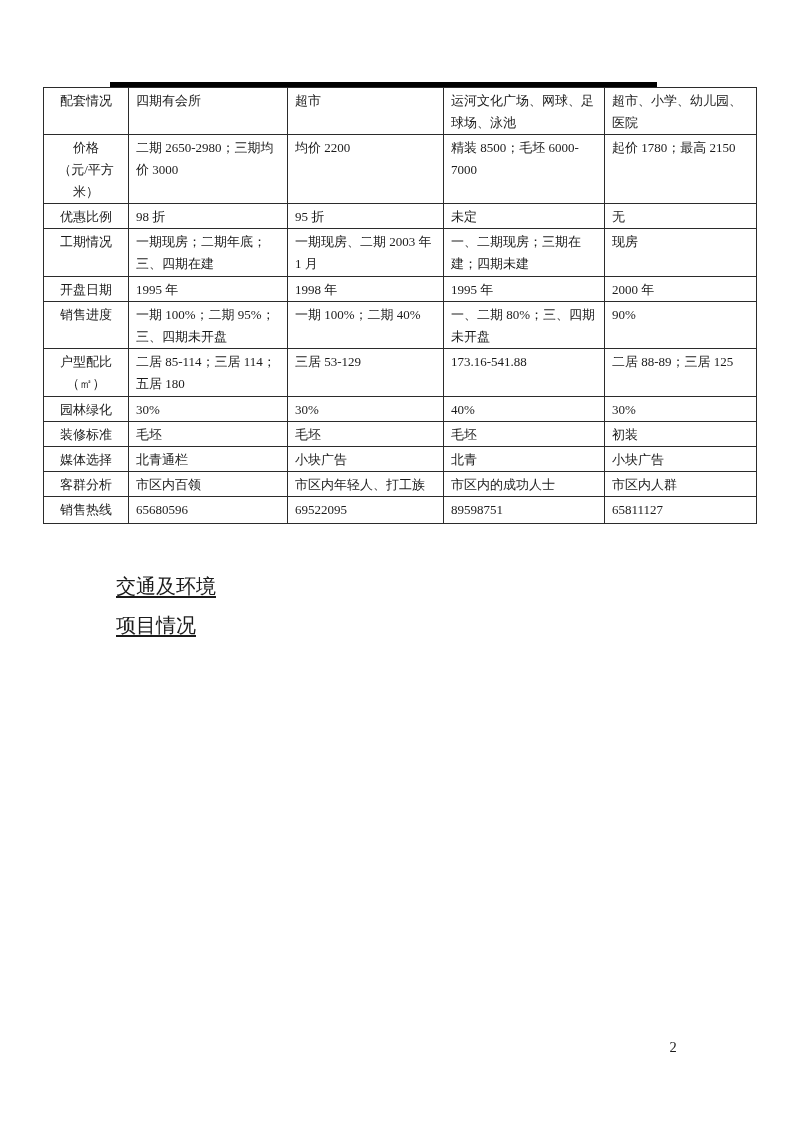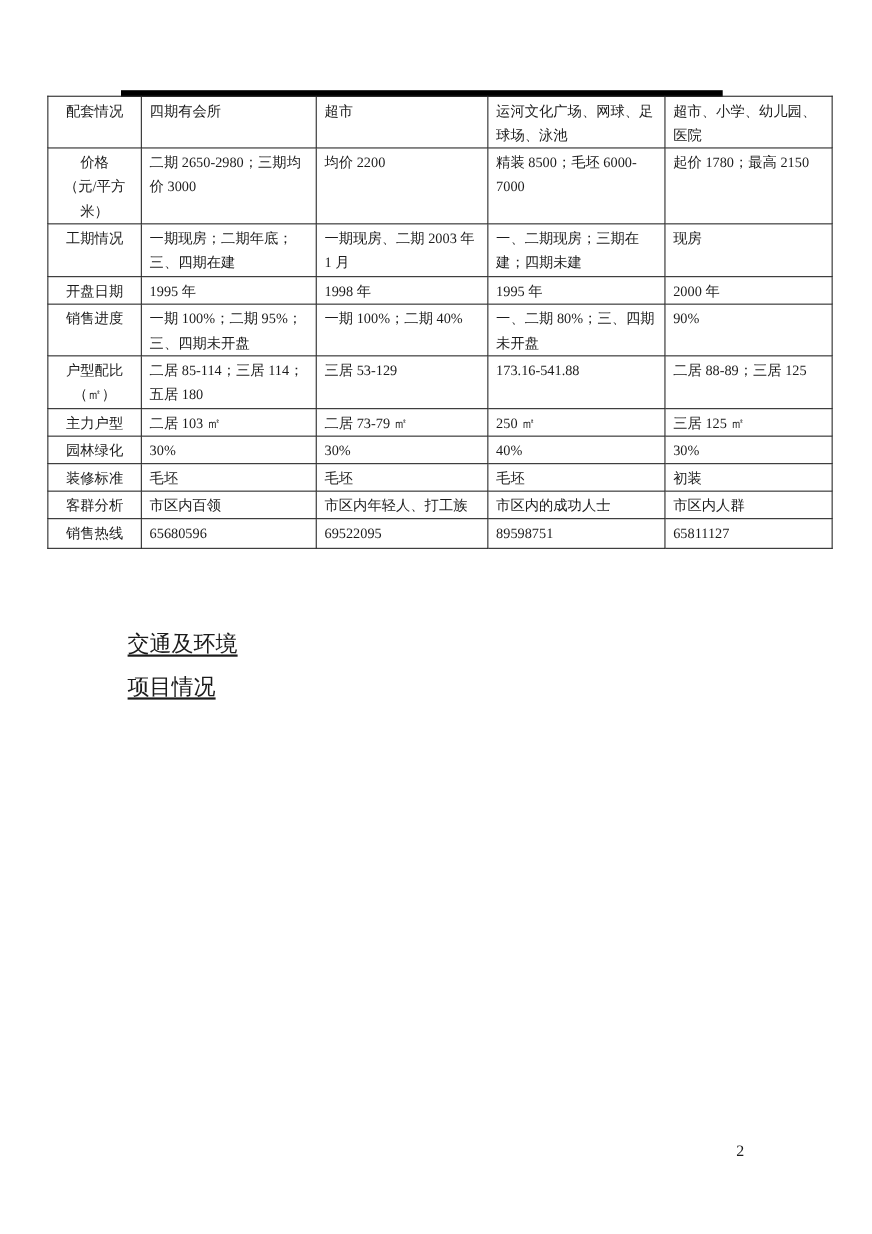--- a/index.html
+++ b/index.html
@@ -76,20 +76,27 @@
           <td>超市、小学、幼儿园、医院</td>
         </tr>
         <tr class="r1">
           <td class="rh">价格
 （元/平方米）</td>
           <td>二期 2650-2980；三期均价 3000</td>
           <td>均价 2200</td>
           <td>精装 8500；毛坯 6000-7000</td>
           <td>起价 1780；最高 2150</td>
         </tr>
+        <tr class="r2">
+          <td class="rh">优惠比例</td>
+          <td>98 折</td>
+          <td>95 折</td>
+          <td>未定</td>
+          <td>无</td>
+        </tr>
         <tr class="r3">
           <td class="rh">工期情况</td>
           <td>一期现房；二期年底；三、四期在建</td>
           <td>一期现房、二期 2003 年 1 月</td>
           <td>一、二期现房；三期在建；四期未建</td>
           <td>现房</td>
         </tr>
         <tr class="r4">
           <td class="rh">开盘日期</td>
           <td>1995 年</td>
@@ -104,40 +111,40 @@
           <td>一、二期 80%；三、四期未开盘</td>
           <td>90%</td>
         </tr>
         <tr class="r7">
           <td class="rh">户型配比（㎡）</td>
           <td>二居 85-114；三居 114；五居 180</td>
           <td>三居 53-129</td>
           <td>173.16-541.88</td>
           <td>二居 88-89；三居 125</td>
         </tr>
-        <tr class="r8">
-          <td class="rh">主力户型</td>
-          <td>二居 103 ㎡</td>
-          <td>二居 73-79 ㎡</td>
-          <td>250 ㎡</td>
-          <td>三居 125 ㎡</td>
-        </tr>
         <tr class="r9">
           <td class="rh">园林绿化</td>
           <td>30%</td>
           <td>30%</td>
           <td>40%</td>
           <td>30%</td>
         </tr>
         <tr class="r10">
           <td class="rh">装修标准</td>
           <td>毛坯</td>
           <td>毛坯</td>
           <td>毛坯</td>
           <td>初装</td>
+        </tr>
+        <tr class="r11">
+          <td class="rh">媒体选择</td>
+          <td>北青通栏</td>
+          <td>小块广告</td>
+          <td>北青</td>
+          <td>小块广告</td>
         </tr>
         <tr class="r12">
           <td class="rh">客群分析</td>
           <td>市区内百领</td>
           <td>市区内年轻人、打工族</td>
           <td>市区内的成功人士</td>
           <td>市区内人群</td>
         </tr>
         <tr class="r13">
           <td class="rh">销售热线</td>

